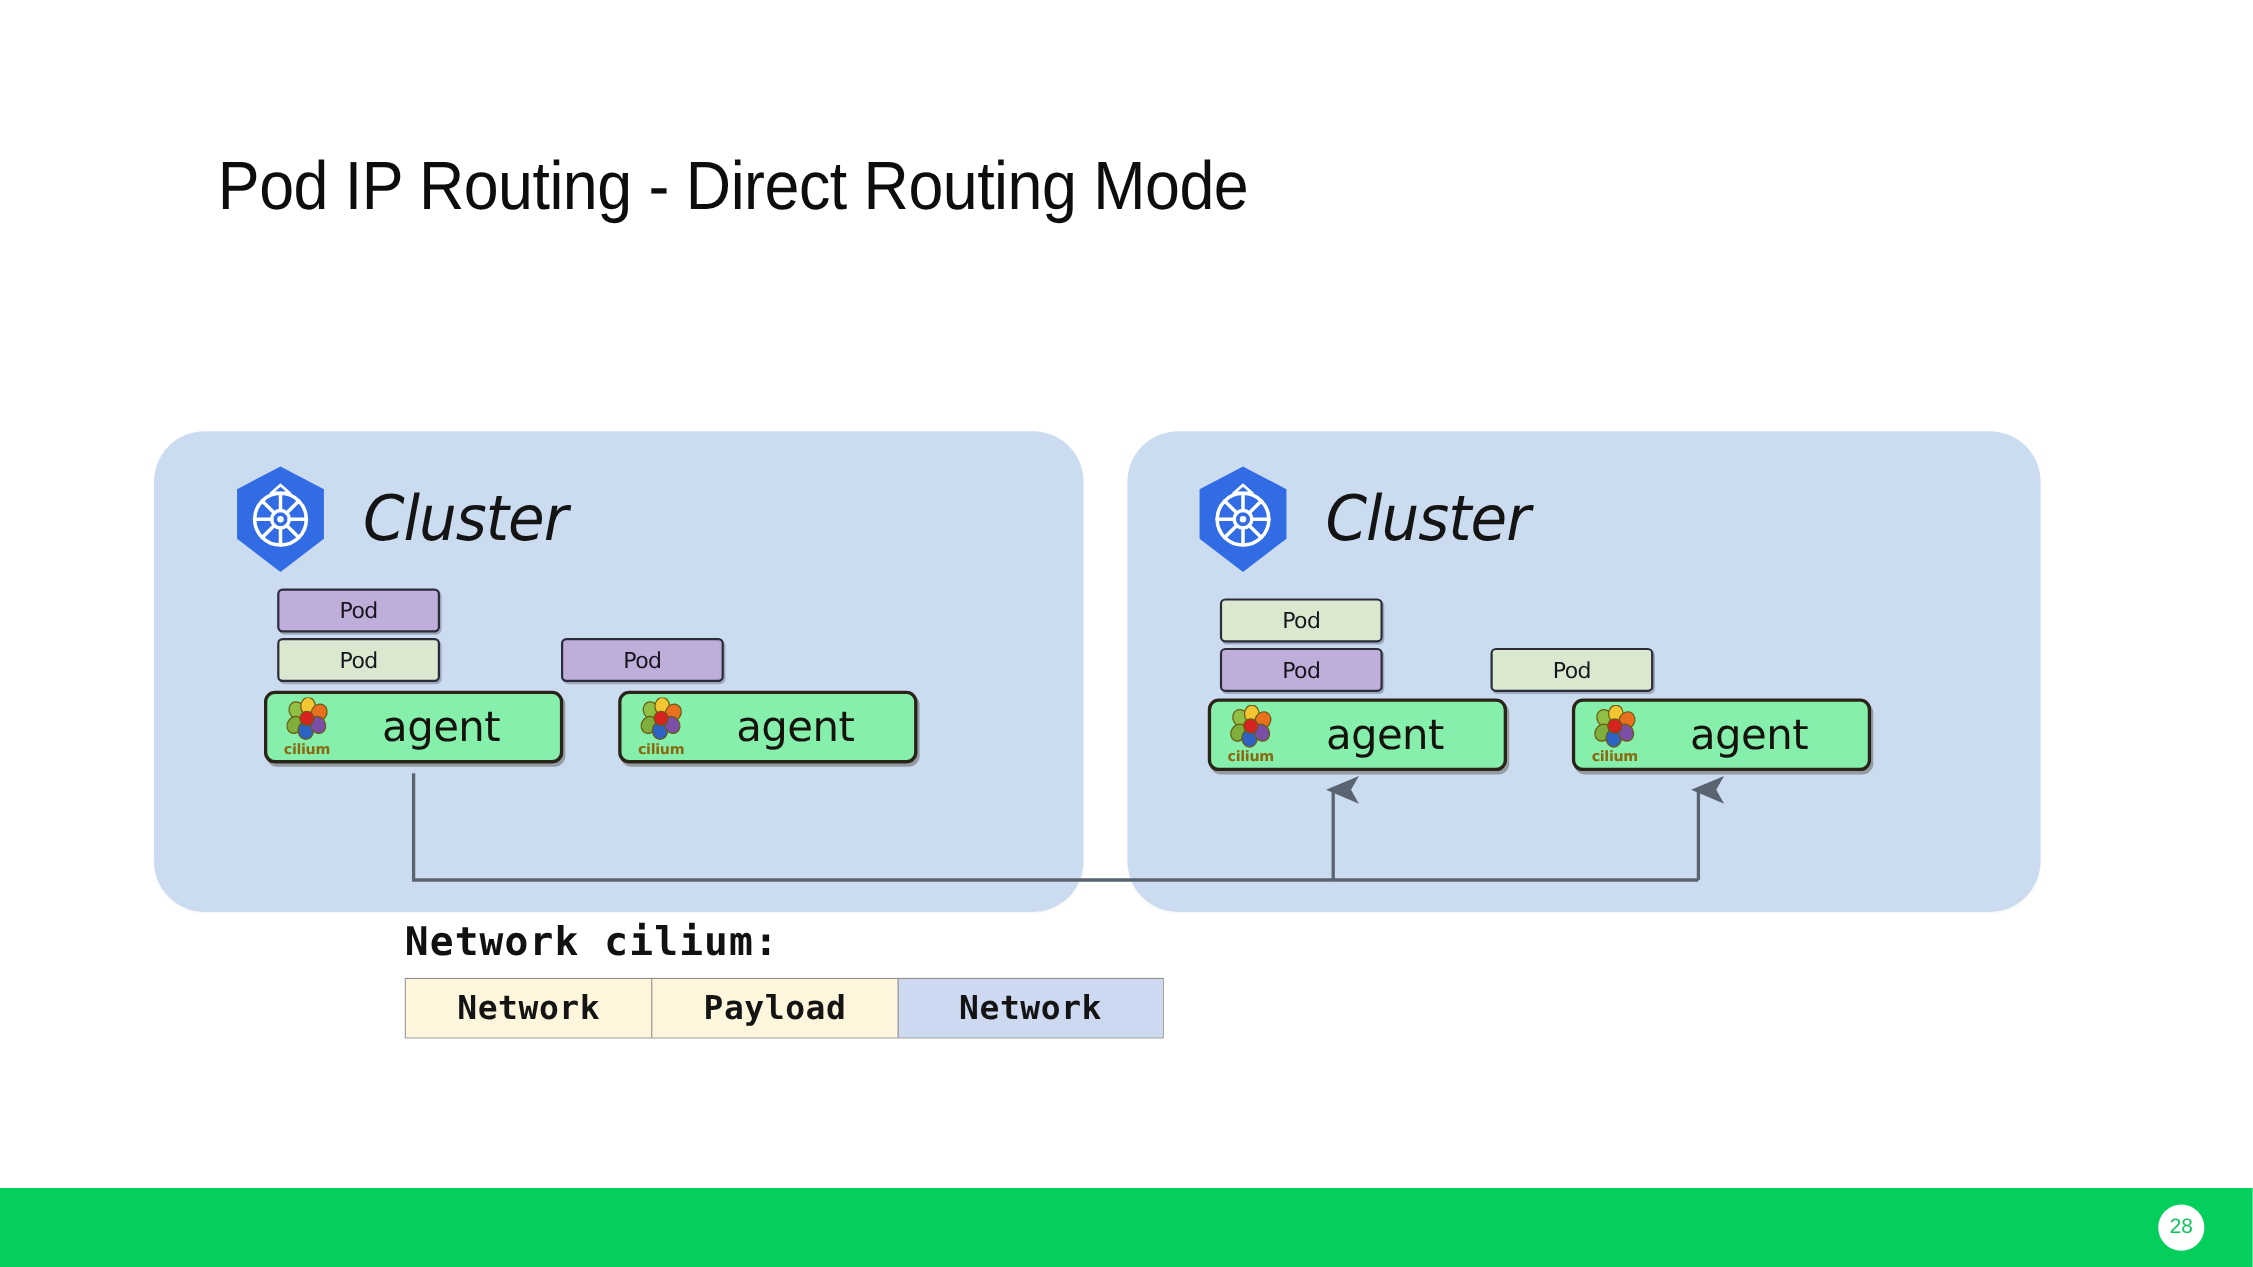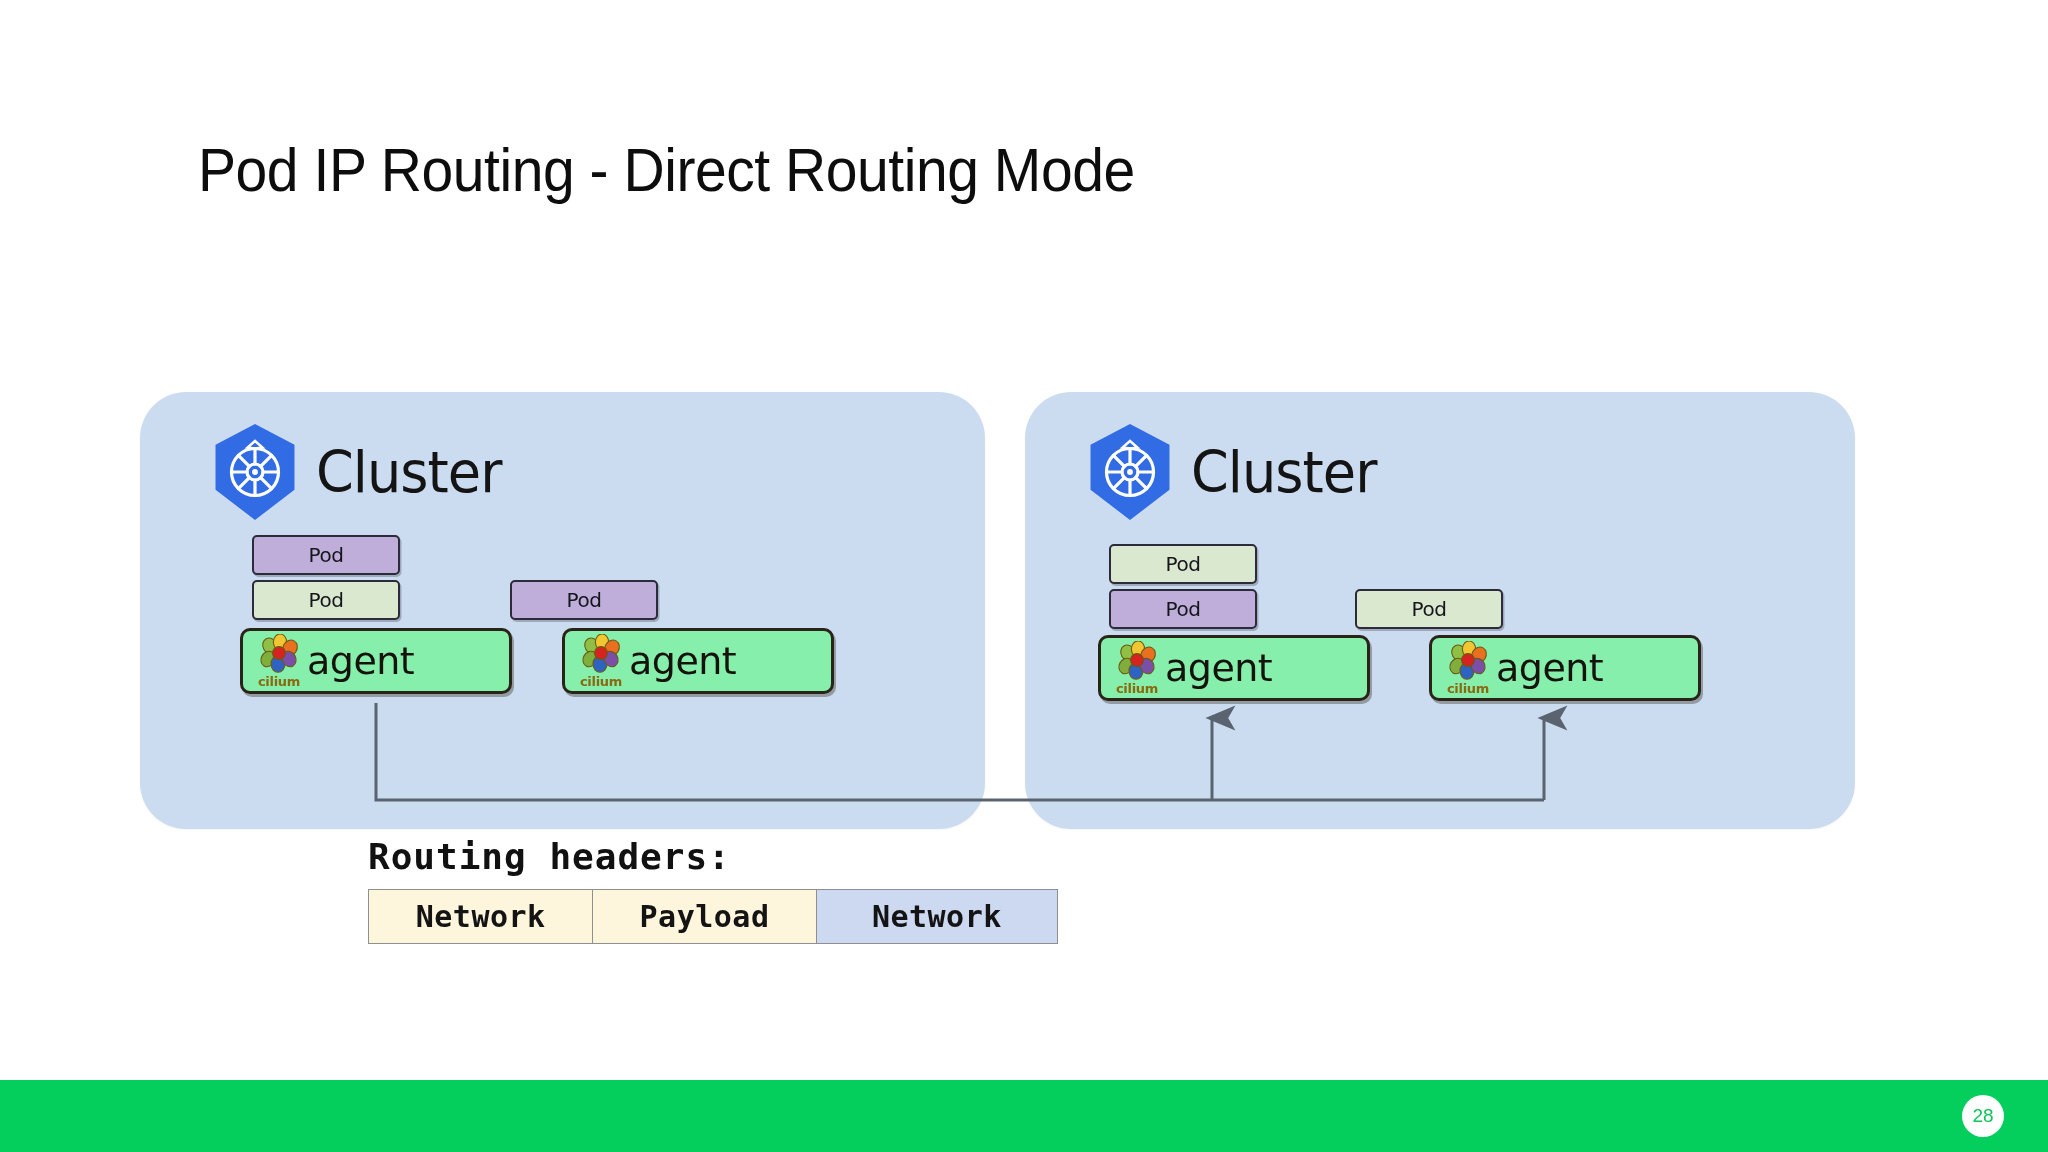--- a/index.html
+++ b/index.html
@@ -45,21 +45,22 @@
     border-radius: 46px;
     box-shadow: 0 1px 2px rgba(0,0,0,0.04);
   }
   #cluster-left  { left: 140px;  top: 392px; width: 845px;  height: 437px; }
   #cluster-right { left: 1025px; top: 392px; width: 830px;  height: 437px; }
 
   .cluster-header {
     position: absolute;
     display: flex;
     align-items: center;
-    gap: 14px;
+    gap: 28px;
+    font-style: italic;
   }
   #cluster-left .cluster-header  { left: 68px; top: 30px; }
   #cluster-right .cluster-header { left: 58px; top: 30px; }
 
   .k8s-logo { width: 94px; height: 100px; display: block; }
 
   .cluster-name {
     font-family: "DejaVu Sans", sans-serif;
     font-size: 57px;
     font-weight: 400;
@@ -125,20 +126,21 @@
     font-size: 13px;
     font-weight: 600;
     color: #8a6a10;
     text-align: center;
     line-height: 1;
     margin-top: 1px;
     letter-spacing: -0.3px;
   }
   .agent-label {
     flex: 1;
+    text-align: center;
     padding-right: 14px;
     font-family: "DejaVu Sans", sans-serif;
     font-size: 38px;
     color: #15130c;
     letter-spacing: -0.5px;
     line-height: 1;
   }
   #agent-l1 { left: 100px; top: 236px; }
   #agent-l2 { left: 422px; top: 236px; }
   #agent-r1 { left: 73px;  top: 243px; }
@@ -357,21 +359,21 @@
     </defs>
 
     <path d="M376,703 L376,800 L1212,800" stroke="#5a6470" stroke-width="3" fill="none"></path>
     <path d="M1212,800 L1212,718" stroke="#5a6470" stroke-width="3" fill="none" marker-end="url(#arrowUp)"></path>
 
     <path d="M1212,800 L1544,800" stroke="#5a6470" stroke-width="3" fill="none"></path>
     <path d="M1544,800 L1544,718" stroke="#5a6470" stroke-width="3" fill="none" marker-end="url(#arrowUp)"></path>
   </svg>
 
   <div id="net-headers">
-    <div id="net-headers-label">Routing headers:</div>
+    <div id="net-headers-label">Network cilium:</div>
     <div id="header-cells">
       <div class="header-cell ip">Network</div>
       <div class="header-cell ip">Payload</div>
       <div class="header-cell payload">Network</div>
     </div>
   </div>
 
 </div>
 
 <div id="footer-bar">

